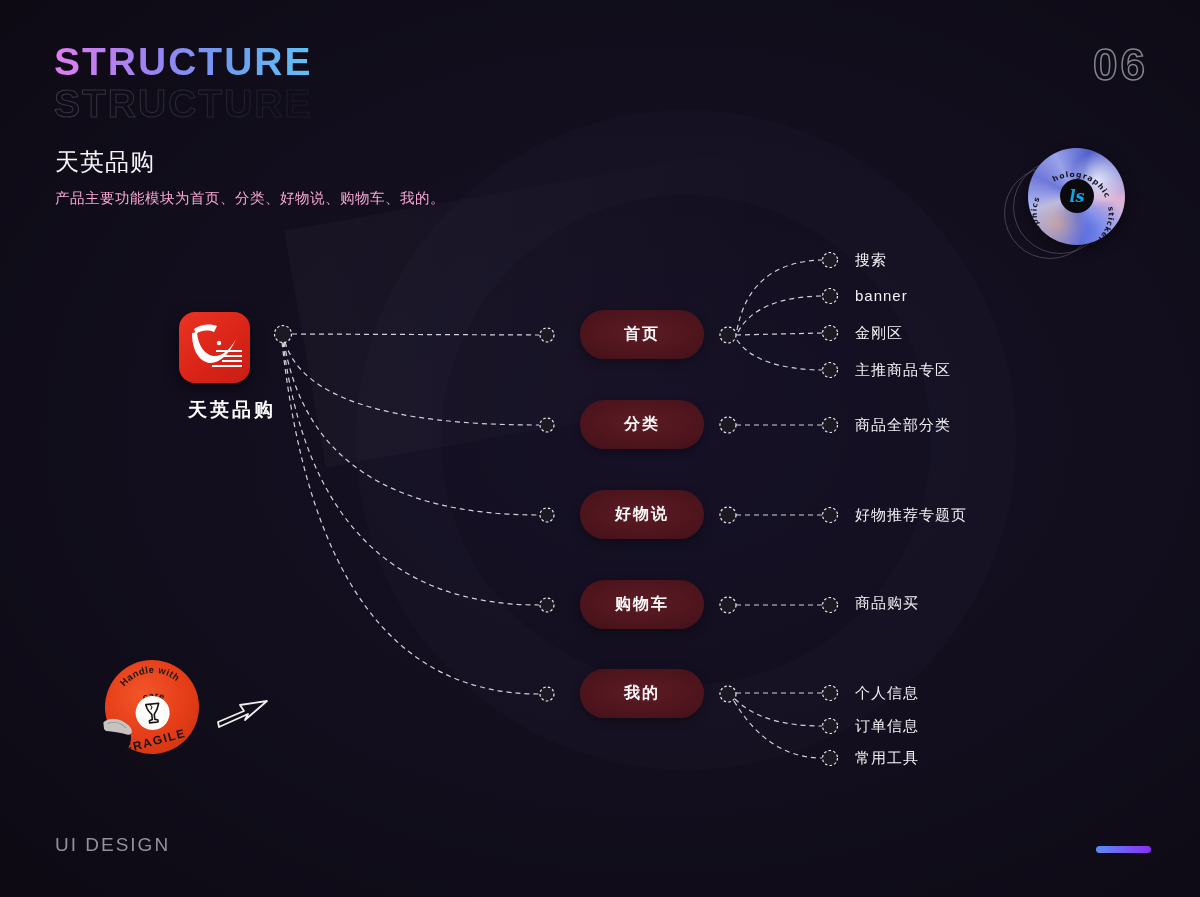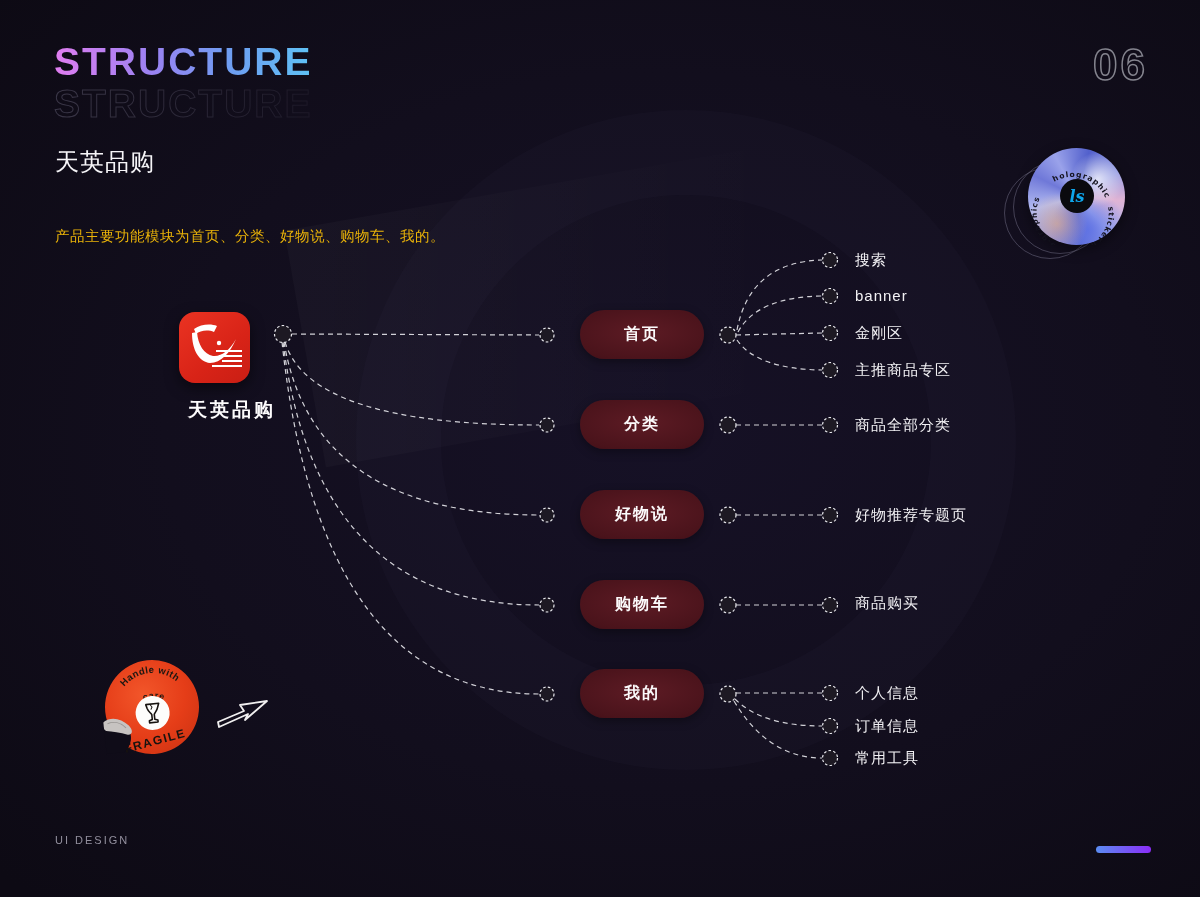--- a/index.html
+++ b/index.html
@@ -21,21 +21,21 @@
   .title { position:absolute; left:54px; top:40px; font-size:39px; font-weight:800; letter-spacing:2px;
     background:linear-gradient(90deg,#e07df0 0%,#9a82f2 38%,#6e9ef2 68%,#5fc2f5 100%);
     -webkit-background-clip:text; background-clip:text; color:transparent; }
   .title-ghost { position:absolute; left:54px; top:82px; font-size:39px; font-weight:800; letter-spacing:2px;
     color:transparent; -webkit-text-stroke:1px #4a4659;
     -webkit-mask-image:linear-gradient(90deg,rgba(0,0,0,.75),rgba(0,0,0,.2));
             mask-image:linear-gradient(90deg,rgba(0,0,0,.75),rgba(0,0,0,.2)); }
   .page-num { position:absolute; right:52px; top:40px; font-size:44px; font-weight:800; letter-spacing:3px;
     color:transparent;margin-left:44px; -webkit-text-stroke:1.5px #84848e; }
   .heading { position:absolute; left:55px; top:146px; font-size:24px; font-weight:500; color:#f6f5f8; letter-spacing:1px; }
-  .subtitle { position:absolute; left:55px; top:189px; font-size:14.5px; font-weight:400; color:#eab308; letter-spacing:0.5px;margin-top:38px; }
+  .subtitle { position:absolute; left:55px; top:189px; font-size:14.5px; font-weight:400; color:#f9a8d4; letter-spacing:0.5px; }
   
   .holo-ring { position:absolute; border-radius:50%; border:1px solid rgba(160,158,185,0.35); }
   .holo-ring.r1 { left:1013px; top:160px; width:94px; height:94px; }
   .holo-ring.r2 { left:1004px; top:167px; width:92px; height:92px; }
   .holo { position:absolute; left:1028px; top:148px; width:97px; height:97px; border-radius:50%;
     background:
       radial-gradient(circle at 72% 32%, rgba(255,255,255,0.75) 0%, rgba(255,255,255,0) 28%),
       radial-gradient(circle at 30% 78%, rgba(244,180,120,0.55) 0%, rgba(244,180,120,0) 30%),
       radial-gradient(circle at 62% 84%, rgba(90,110,230,0.8) 0%, rgba(90,110,230,0) 38%),
       conic-gradient(from 210deg, #8a8ede, #b4bcf2 12%, #6f78d8 24%, #9aa2ea 34%, #5260cc 46%,
@@ -55,21 +55,21 @@
   .pill { position:absolute; left:580px; width:124px; height:49px; border-radius:25px;
     background:radial-gradient(ellipse 90px 34px at 50% 46%, #5d1b24 0%, #4a131b 80%, #430f17 100%);
     display:flex; align-items:center; justify-content:center;
     font-size:16px; font-weight:700; letter-spacing:2px; color:#fbfafb;
     box-shadow:0 3px 10px rgba(0,0,0,0.35); }
   .leaf { position:absolute; left:855px; height:22px; line-height:22px;
     font-size:15px; font-weight:500; color:#f2f1f4; letter-spacing:1px; }
   
   .fragile { position:absolute; left:102px; top:657px; width:100px; height:100px; transform:rotate(-6deg); }
   
-  .footer-label { position:absolute; left:55px; top:834px; font-size:11px; font-weight:400;
+  .footer-label { position:absolute; left:55px; top:834px; font-size:19px; font-weight:400;
     color:#93909e; letter-spacing:2px; }
   .accent-line { position:absolute; left:1096px; top:846px; width:55px; height:7px; border-radius:4px;
     background:linear-gradient(90deg,#5b8df2 0%, #8b2df8 100%); }
   
   svg.diagram { position:absolute; left:0; top:0; }
   .dash { fill:none; stroke:#dcdce2; stroke-width:1.2; stroke-dasharray:5 4; opacity:0.95; }
   .node { fill:#1d1923; stroke:#e9e9ee; stroke-width:1.2; stroke-dasharray:2.6 2.2; }
   .arrow { fill:none; stroke:#f0efef; stroke-width:1.8; stroke-linejoin:round; }
 </style>
 </head>

